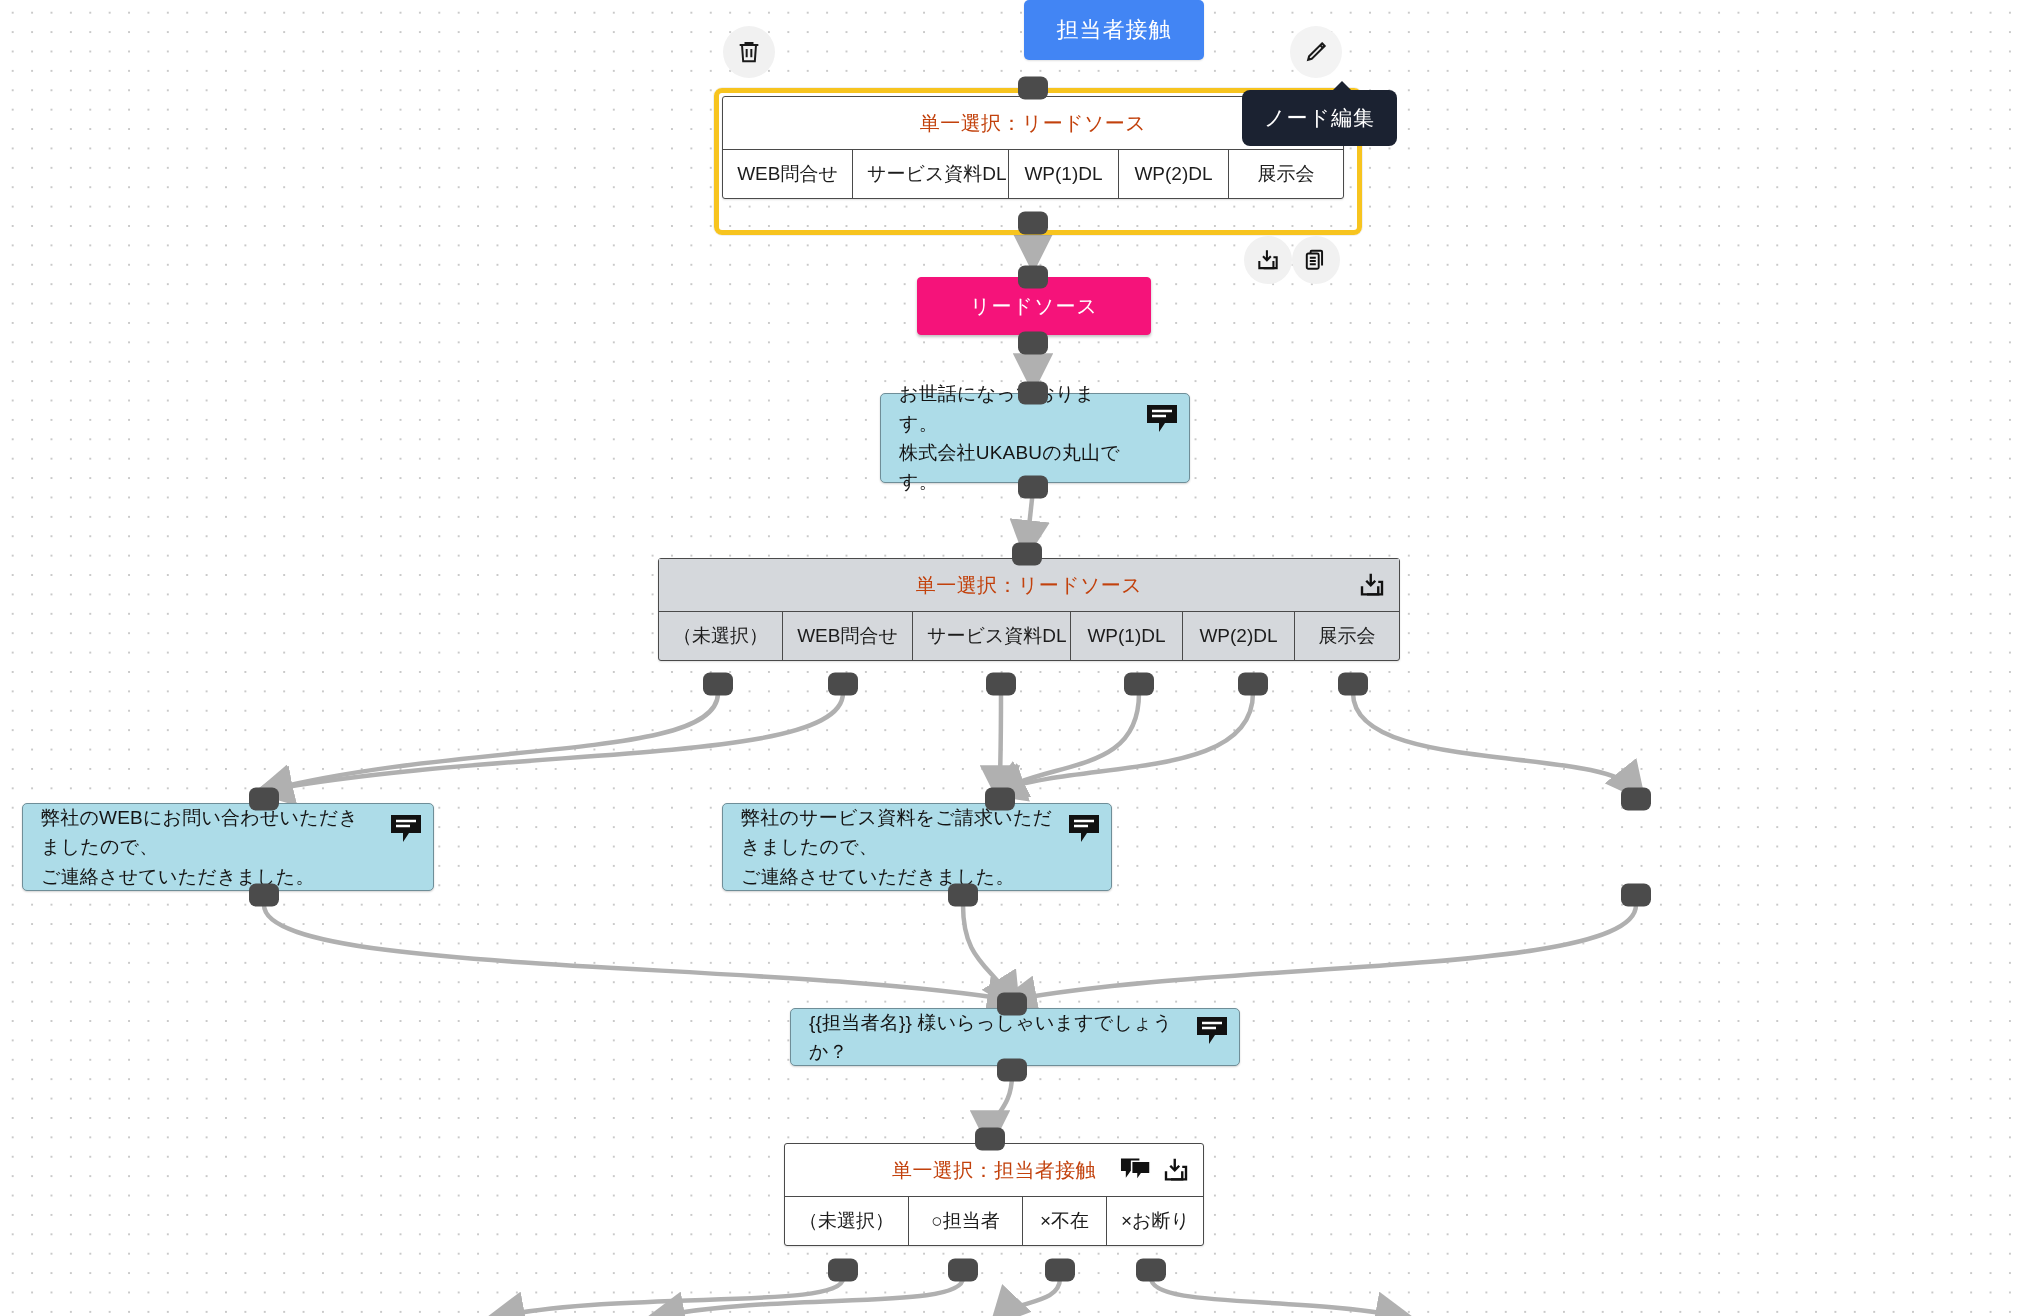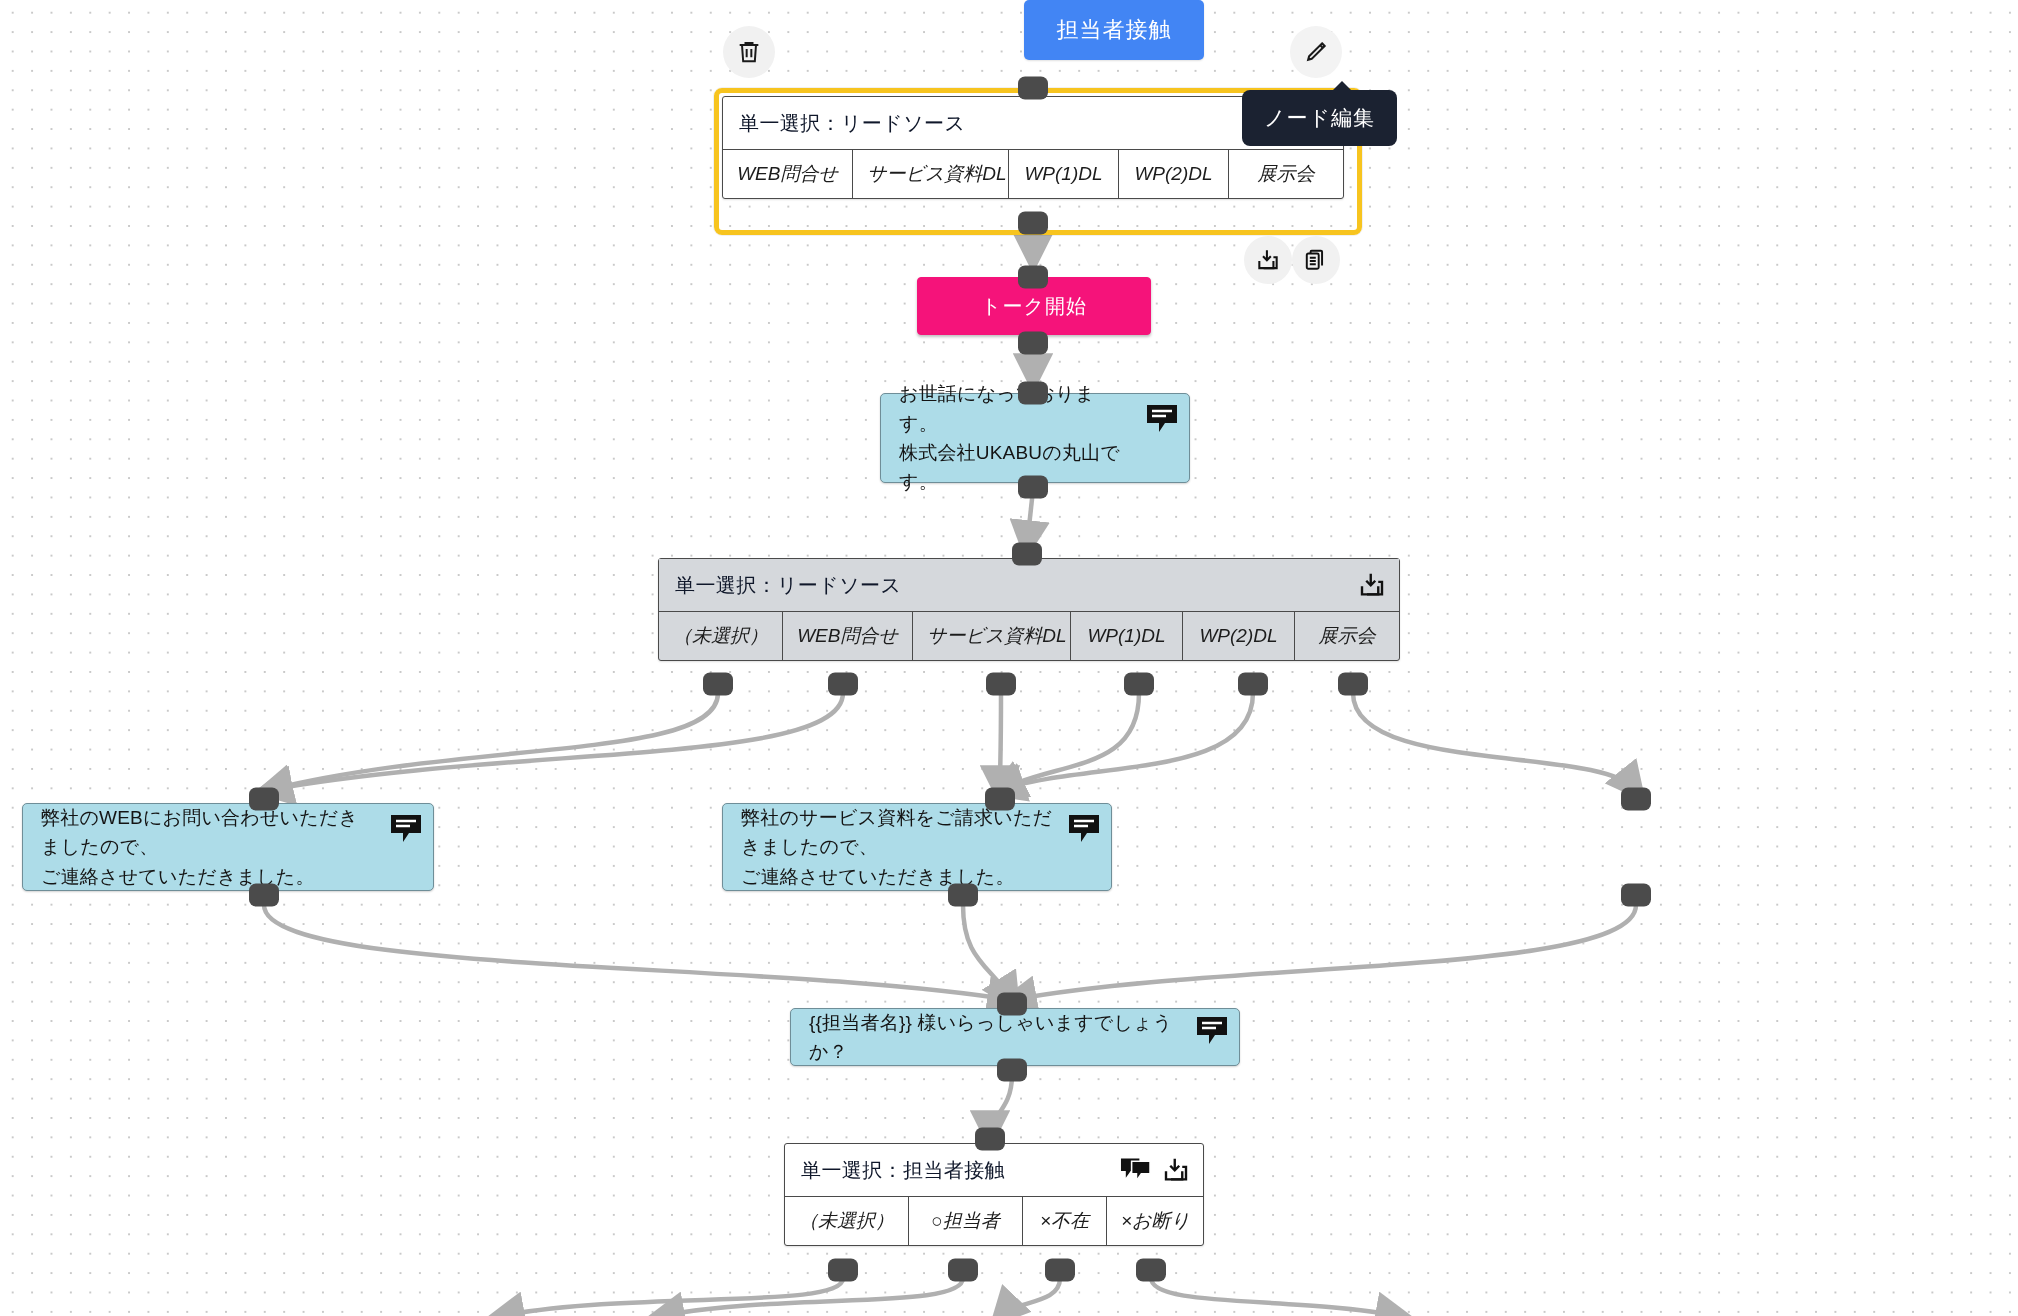--- a/index.html
+++ b/index.html
@@ -24,24 +24,24 @@
   }
 
   
   .select-node{
     background:#ffffff;border:1px solid #4a4a4a;border-radius:3px;z-index:5;
     box-shadow:0 1px 2px rgba(0,0,0,.13);
   }
   .select-node.grey{background:#d5d8dc;border-color:#4a4a4a;}
   .select-head{
     position:relative;display:flex;align-items:center;
-    padding:0 16px;height:52px;font-size:20px;color:#0f172a;letter-spacing:.4px;
+    padding:0 16px;height:52px;font-size:20px;color:#c2410c;letter-spacing:.4px;justify-content:center;
   }
   .select-node.grey .select-head{background:#d5d8dc;}
-  .select-opts{display:flex;border-top:1px solid #4a4a4a;font-style:italic;}
+  .select-opts{display:flex;border-top:1px solid #4a4a4a;}
   .select-opt{
     flex:0 0 auto;box-sizing:border-box;height:48px;line-height:48px;
     padding:0 14px;font-size:19px;color:#1c1c1c;text-align:center;white-space:nowrap;
     border-right:1px solid #4a4a4a;
   }
   .select-opt:last-child{border-right:none;}
   .head-icons{position:absolute;right:12px;top:50%;transform:translateY(-50%);display:flex;gap:10px;align-items:center;}
 
   
   .sel-ring{
@@ -182,21 +182,21 @@
       <div class="select-opt" style="width:156px;">サービス資料DL</div>
       <div class="select-opt" style="width:110px;">WP(1)DL</div>
       <div class="select-opt" style="width:110px;">WP(2)DL</div>
       <div class="select-opt" style="width:114px;">展示会</div>
     </div>
   </div>
   <div class="port" style="left:1033px;top:88px;"></div>
   <div class="port" style="left:1033px;top:223px;"></div>
 
   <div class="node start-node" style="left:917px;top:277px;width:234px;height:58px;">
-    <span>トーク開始</span>
+    <span>リードソース</span>
   </div>
   <div class="port" style="left:1033px;top:277px;"></div>
   <div class="port" style="left:1033px;top:343px;"></div>
 
   <div class="node msg-node" style="left:880px;top:393px;width:310px;height:90px;position:absolute;">
     <div class="msg-text">お世話になっております。
 株式会社UKABUの丸山です。</div>
     <svg class="msg-badge" viewBox="0 0 34 30">
       <path d="M2,2 H32 V20 H20 L14,29 L14,20 H2 Z" fill="#111111"></path>
       <path d="M7,8 H27 M7,13 H21" stroke="#ffffff" stroke-width="2.4" fill="none"></path>

